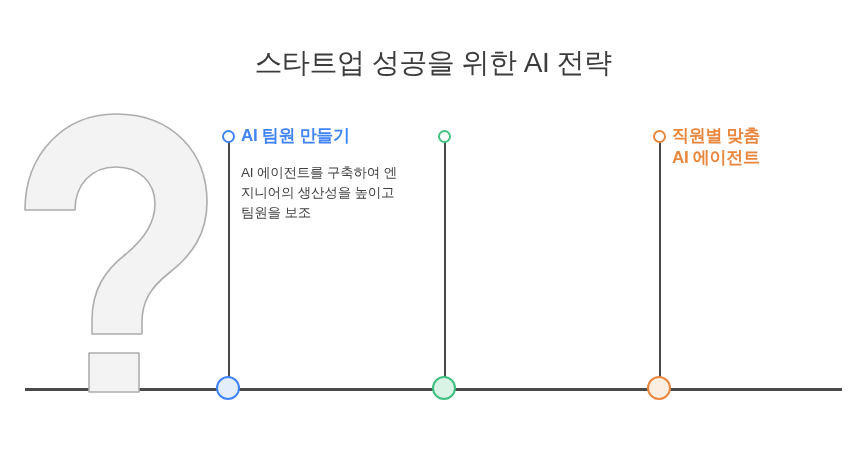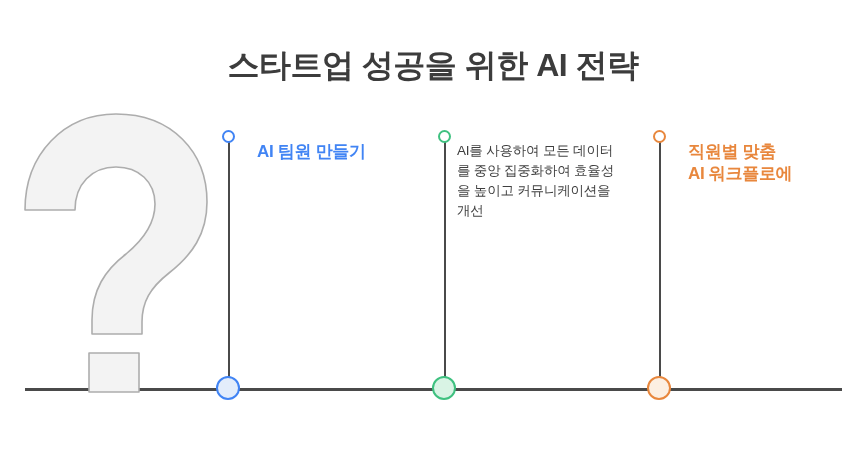--- a/index.html
+++ b/index.html
@@ -7,21 +7,21 @@
     width:866px;height:463px;position:relative;overflow:hidden;
     background:#ffffff;
     font-family:"Liberation Sans","DejaVu Sans",sans-serif;
   }
   .stage{position:absolute;inset:0;}
 
   
   .main-title{
     position:absolute;top:44px;left:0;right:0;margin:0;
     text-align:center;
-    font-size:32px;font-weight:bold;letter-spacing:-0.5px;
+    font-size:28px;font-weight:normal;letter-spacing:-0.5px;
     color:var(--heading,#3C3C3C);
     white-space:pre-line;
   }
 
   
   .qmark{position:absolute;left:22px;top:112px;width:190px;height:290px;z-index:3;}
 
   
   .baseline{
     position:absolute;left:25px;top:388px;width:817px;height:2.5px;
@@ -43,21 +43,21 @@
     position:absolute;left:-1px;top:141px;width:2px;height:248px;
     background:var(--line,#4A4A4A);z-index:2;
   }
   .bottom-node{
     position:absolute;left:-13px;top:376px;width:20px;height:20px;
     border:2.5px solid var(--accent);border-radius:50%;
     background:var(--node-fill);z-index:5;
   }
   .content{position:absolute;left:12px;top:125px;width:192px;z-index:4;}
   .item-title{
-    margin:16px;font-size:17px;line-height:22px;font-weight:bold;
+    margin:0;font-size:17px;line-height:22px;font-weight:bold;
     letter-spacing:-0.3px;color:var(--accent);white-space:pre-line;
   }
   .item-desc{
     margin:16px 0 0 0;font-size:13.5px;line-height:20px;
     letter-spacing:-0.2px;color:var(--body,#3F3F3F);white-space:pre-line;
   }
 </style>
 </head>
 <body style="--line: #4A4A4A; --heading: #3C3C3C; --body: #3F3F3F;">
 
@@ -71,38 +71,37 @@
   </svg>
 
   <div class="baseline"></div>
 
   <div class="column column-1" style="--accent: #4184F4; --node-fill: #E3EDFB;">
     <div class="top-node"></div>
     <div class="vline"></div>
     <div class="bottom-node"></div>
     <div class="content">
       <h2 class="item-title">AI 팀원 만들기</h2>
+      <p class="item-desc">AI 에이전트를 구축하여 엔
+지니어의 생산성을 높이고
+팀원을 보조</p>
     </div>
   </div>
 
   <div class="column column-2" style="--accent: #3FC180; --node-fill: #D9F4E5;">
     <div class="top-node"></div>
     <div class="vline"></div>
     <div class="bottom-node"></div>
     <div class="content">
-      <p class="item-desc">AI를 사용하여 모든 데이터
-를 중앙 집중화하여 효율성
-을 높이고 커뮤니케이션을
-개선</p>
     </div>
   </div>
 
   <div class="column column-3" style="--accent: #E8873D; --node-fill: #FCEFE2;">
     <div class="top-node"></div>
     <div class="vline"></div>
     <div class="bottom-node"></div>
     <div class="content">
       <h2 class="item-title">직원별 맞춤
-AI 워크플로에</h2>
+AI 에이전트</h2>
     </div>
   </div>
 
 </div>
 
 </body></html>

